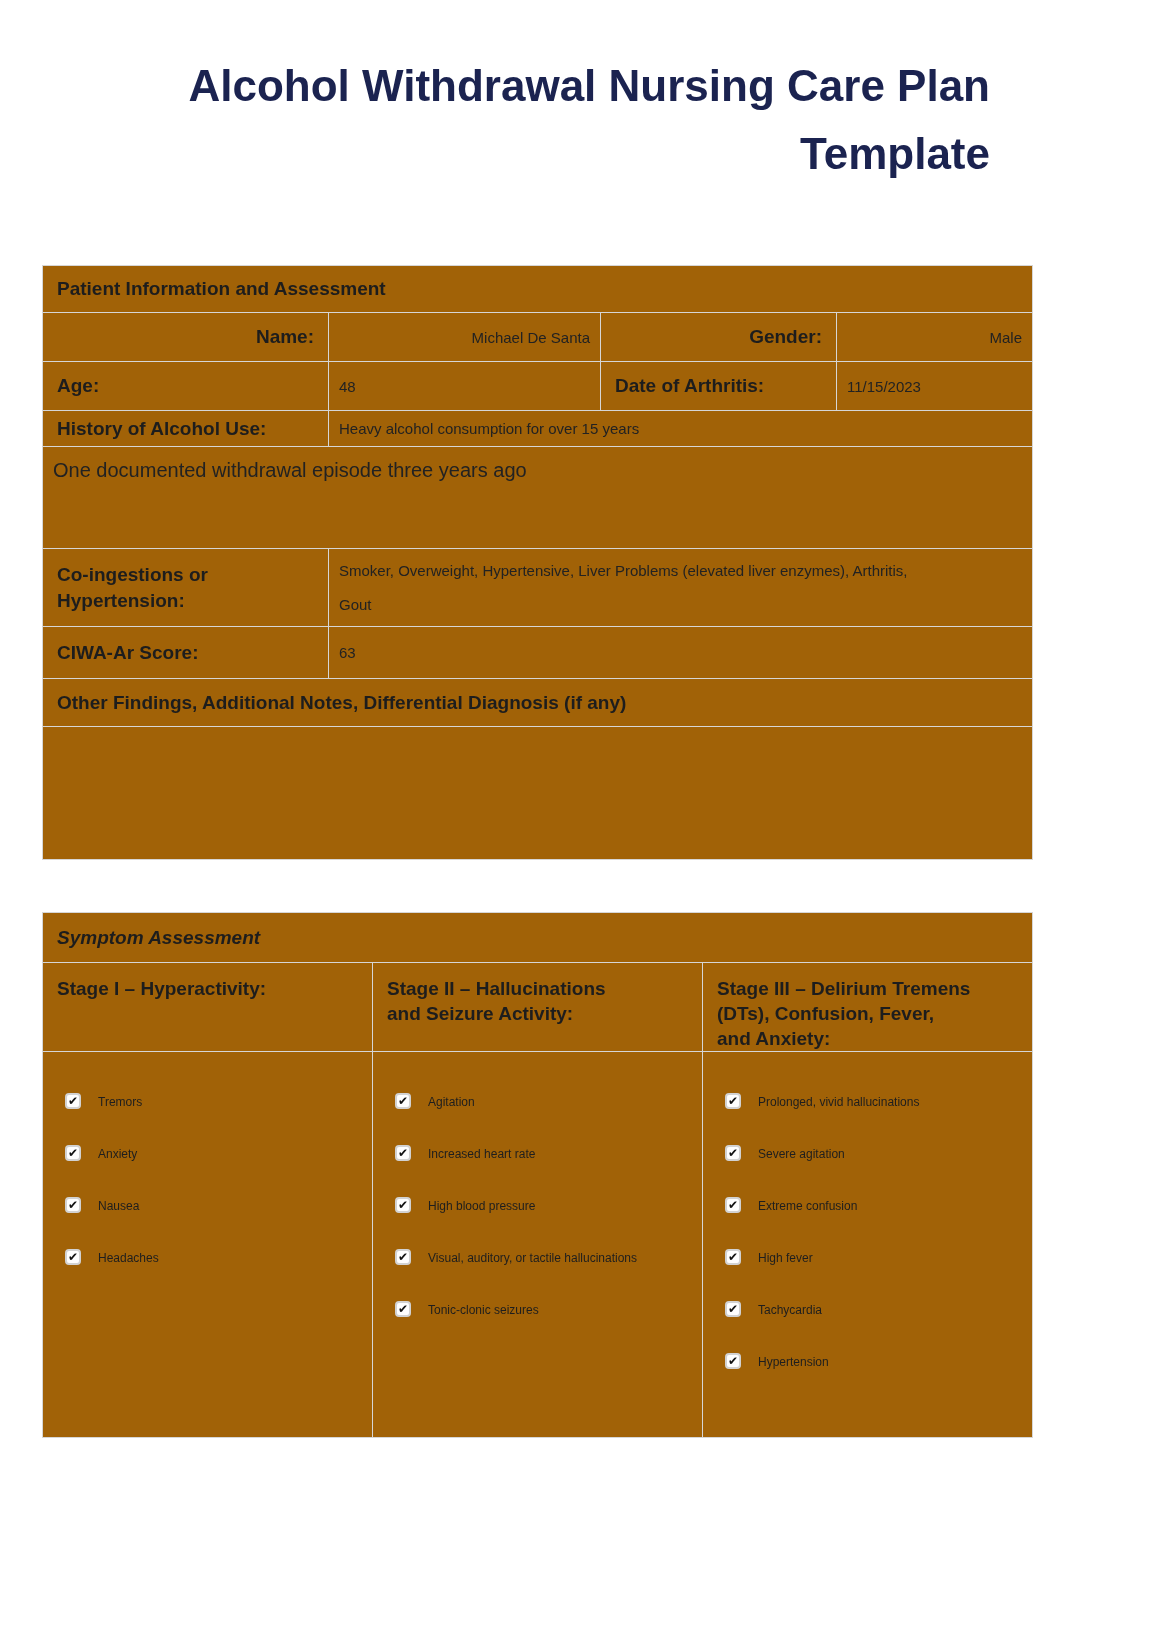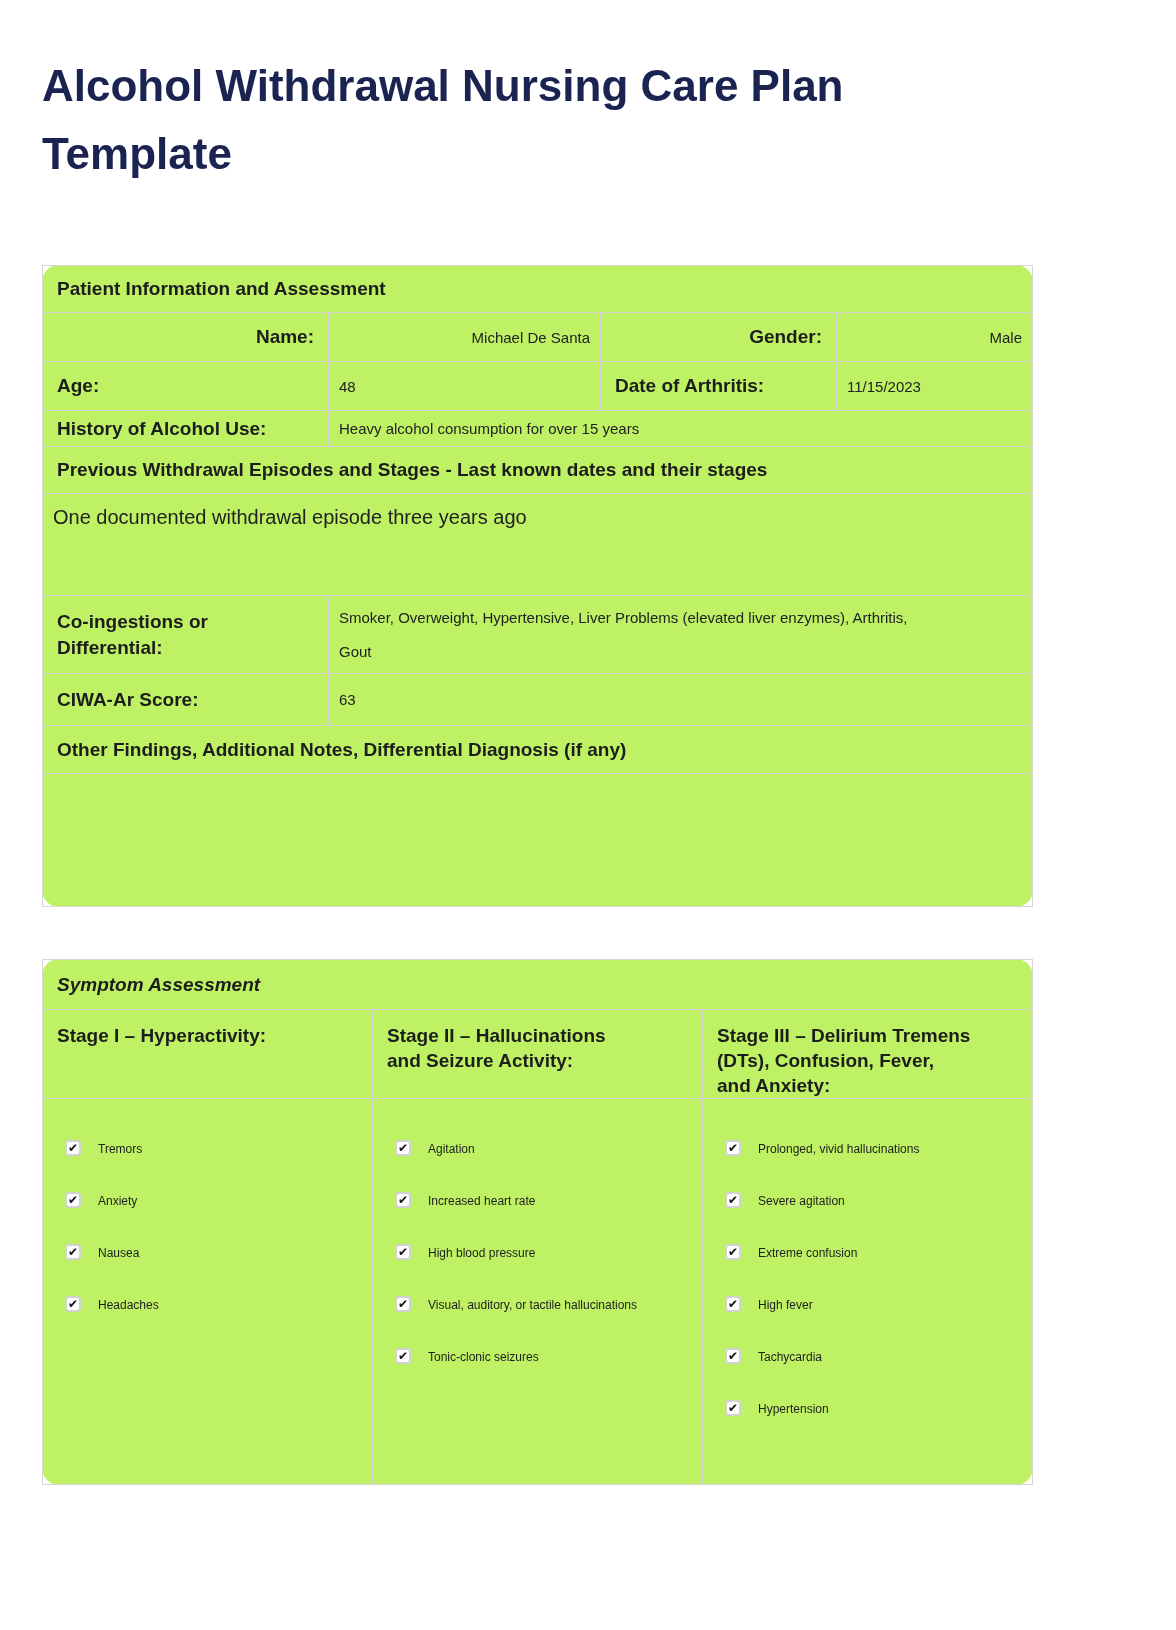--- a/index.html
+++ b/index.html
@@ -6,27 +6,27 @@
   body{
     width:1176px;height:1630px;
     font-family:"Liberation Sans","DejaVu Sans",sans-serif;
     color:#1e1e1e;
     position:relative;
   }
   .content{margin-left:42px;width:990px;}
   .doc-title{
     margin-top:52px;
     padding-right:42px;
-    text-align:left;
+    text-align:right;
     font-size:44px;
     font-weight:bold;
     color:#1b2350;
     line-height:68px;
   }
-  table{border-collapse:collapse;table-layout:fixed;width:990px;background:#bef264;border-radius:17px;}
+  table{border-collapse:collapse;table-layout:fixed;width:990px;background:#a16207;}
   td{border:1px solid #d6d6d6;padding:0 14px;vertical-align:middle;box-sizing:border-box;overflow:hidden;}
   .patient-table{margin-top:77px;}
   .symptom-table{margin-top:52px;}
   .sec-title{font-size:19px;font-weight:bold;color:#1d1d1d;}
   .lbl{font-size:19px;font-weight:bold;color:#1d1d1d;line-height:26px;}
   .val-sm{font-size:15px;color:#222;}
   .val-md{font-size:20px;color:#222;}
   .val-lg{font-size:15px;color:#222;line-height:34px;}
   .val-lg .clamp{display:block;max-width:580px;}
   td.pad-val{padding:0 10px;}
@@ -84,28 +84,25 @@
       <tr class="r-age">
         <td class="lbl">Age:</td>
         <td class="val-sm pad-val">48</td>
         <td class="lbl">Date of Arthritis:</td>
         <td class="val-sm pad-val">11/15/2023</td>
       </tr>
       <tr class="r-history">
         <td class="lbl">History of Alcohol Use:</td>
         <td colspan="3" class="val-sm pad-val">Heavy alcohol consumption for over 15 years</td>
       </tr>
-      <tr class="r-prevh">
-        <td colspan="4" class="sec-title">Previous Withdrawal Episodes and Stages - Last known dates and their stages</td>
-      </tr>
       <tr class="r-prevv">
         <td colspan="4" class="val-md">One documented withdrawal episode three years ago</td>
       </tr>
       <tr class="r-comorb">
-        <td class="lbl">Co-ingestions or Differential:</td>
+        <td class="lbl">Co-ingestions or Hypertension:</td>
         <td colspan="3" class="val-lg pad-val">
           <span class="clamp">Smoker, Overweight, Hypertensive, Liver Problems (elevated liver enzymes), Arthritis, Gout</span>
         </td>
       </tr>
       <tr class="r-ciwa">
         <td class="lbl">CIWA-Ar Score:</td>
         <td colspan="3" class="val-sm pad-val">63</td>
       </tr>
       <tr class="r-otherh">
         <td colspan="4" class="sec-title">Other Findings, Additional Notes, Differential Diagnosis (if any)</td>

